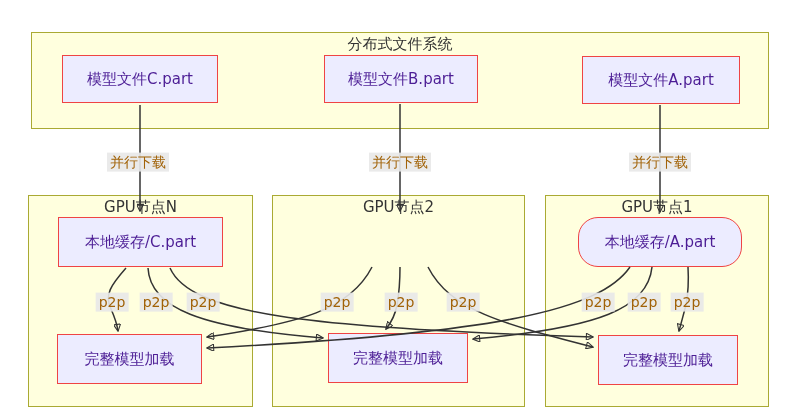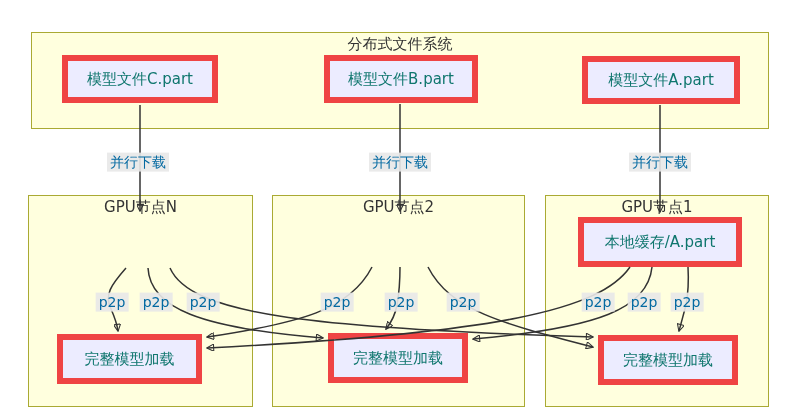--- a/index.html
+++ b/index.html
@@ -29,47 +29,47 @@
     left: 0;
     width: 100%;
     text-align: center;
     font-size: 15px;
     color: #333333;
     white-space: nowrap;
   }
   .node {
     position: absolute;
     background: #ececff;
-    border: 6px solid #ef4444;
+    border: 1px solid #ef4444;
     box-sizing: border-box;
     display: flex;
     align-items: center;
     justify-content: center;
     font-size: 15px;
-    color: #0f766e;
+    color: #4c1d95;
     white-space: nowrap;
   }
   .edges {
     position: absolute;
     left: 0;
     top: 0;
     width: 804px;
     height: 407px;
     pointer-events: none;
   }
   .edges path {
     fill: none;
     stroke: #333333;
     stroke-width: 1.5px;
   }
   .edge-label {
     position: absolute;
     transform: translate(-50%, -50%);
     background: rgba(232,232,232,0.9);
-    color: #0369a1;
+    color: #a16207;
     font-size: 14px;
     line-height: 1.2;
     padding: 1px 3px;
     white-space: nowrap;
   }
 </style>
 </head>
 <body>
 
 <div class="canvas">
@@ -85,21 +85,22 @@
     <div class="cluster-title">GPU节点2</div>
   </div>
   <div class="cluster" style="left:545px; top:177px; width:224px; height:212px;">
     <div class="cluster-title">GPU节点1</div>
   </div>
 
   <div class="node" style="left:62px; top:37px; width:156px; height:48px;">模型文件C.part</div>
   <div class="node" style="left:582px; top:38px; width:158px; height:48px;">模型文件A.part</div>
   <div class="node" style="left:324px; top:37px; width:154px; height:48px;">模型文件B.part</div>
 
-  <div class="node" style="left:578px; top:199px; width:164px; height:50px;">本地缓存/A.part</div>
+  <div class="node" style="left:58px; top:199px; width:165px; height:50px;">本地缓存/C.part</div>
+  <div class="node" style="left:578px; top:199px; width:164px; height:50px;border-radius:20px;">本地缓存/A.part</div>
 
   <div class="node" style="left:57px; top:316px; width:145px; height:50px;">完整模型加载</div>
   <div class="node" style="left:328px; top:315px; width:140px; height:50px;">完整模型加载</div>
   <div class="node" style="left:598px; top:317px; width:140px; height:50px;">完整模型加载</div>
 
   <svg class="edges" viewBox="0 0 804 407">
     <defs>
       <marker id="arrow" viewBox="0 0 10 10" refX="9.5" refY="5" markerWidth="9" markerHeight="7" markerUnits="userSpaceOnUse" orient="auto">
         <path d="M0,0 L10,5 L0,10 z" fill="#333333" stroke="none"></path>
       </marker>

